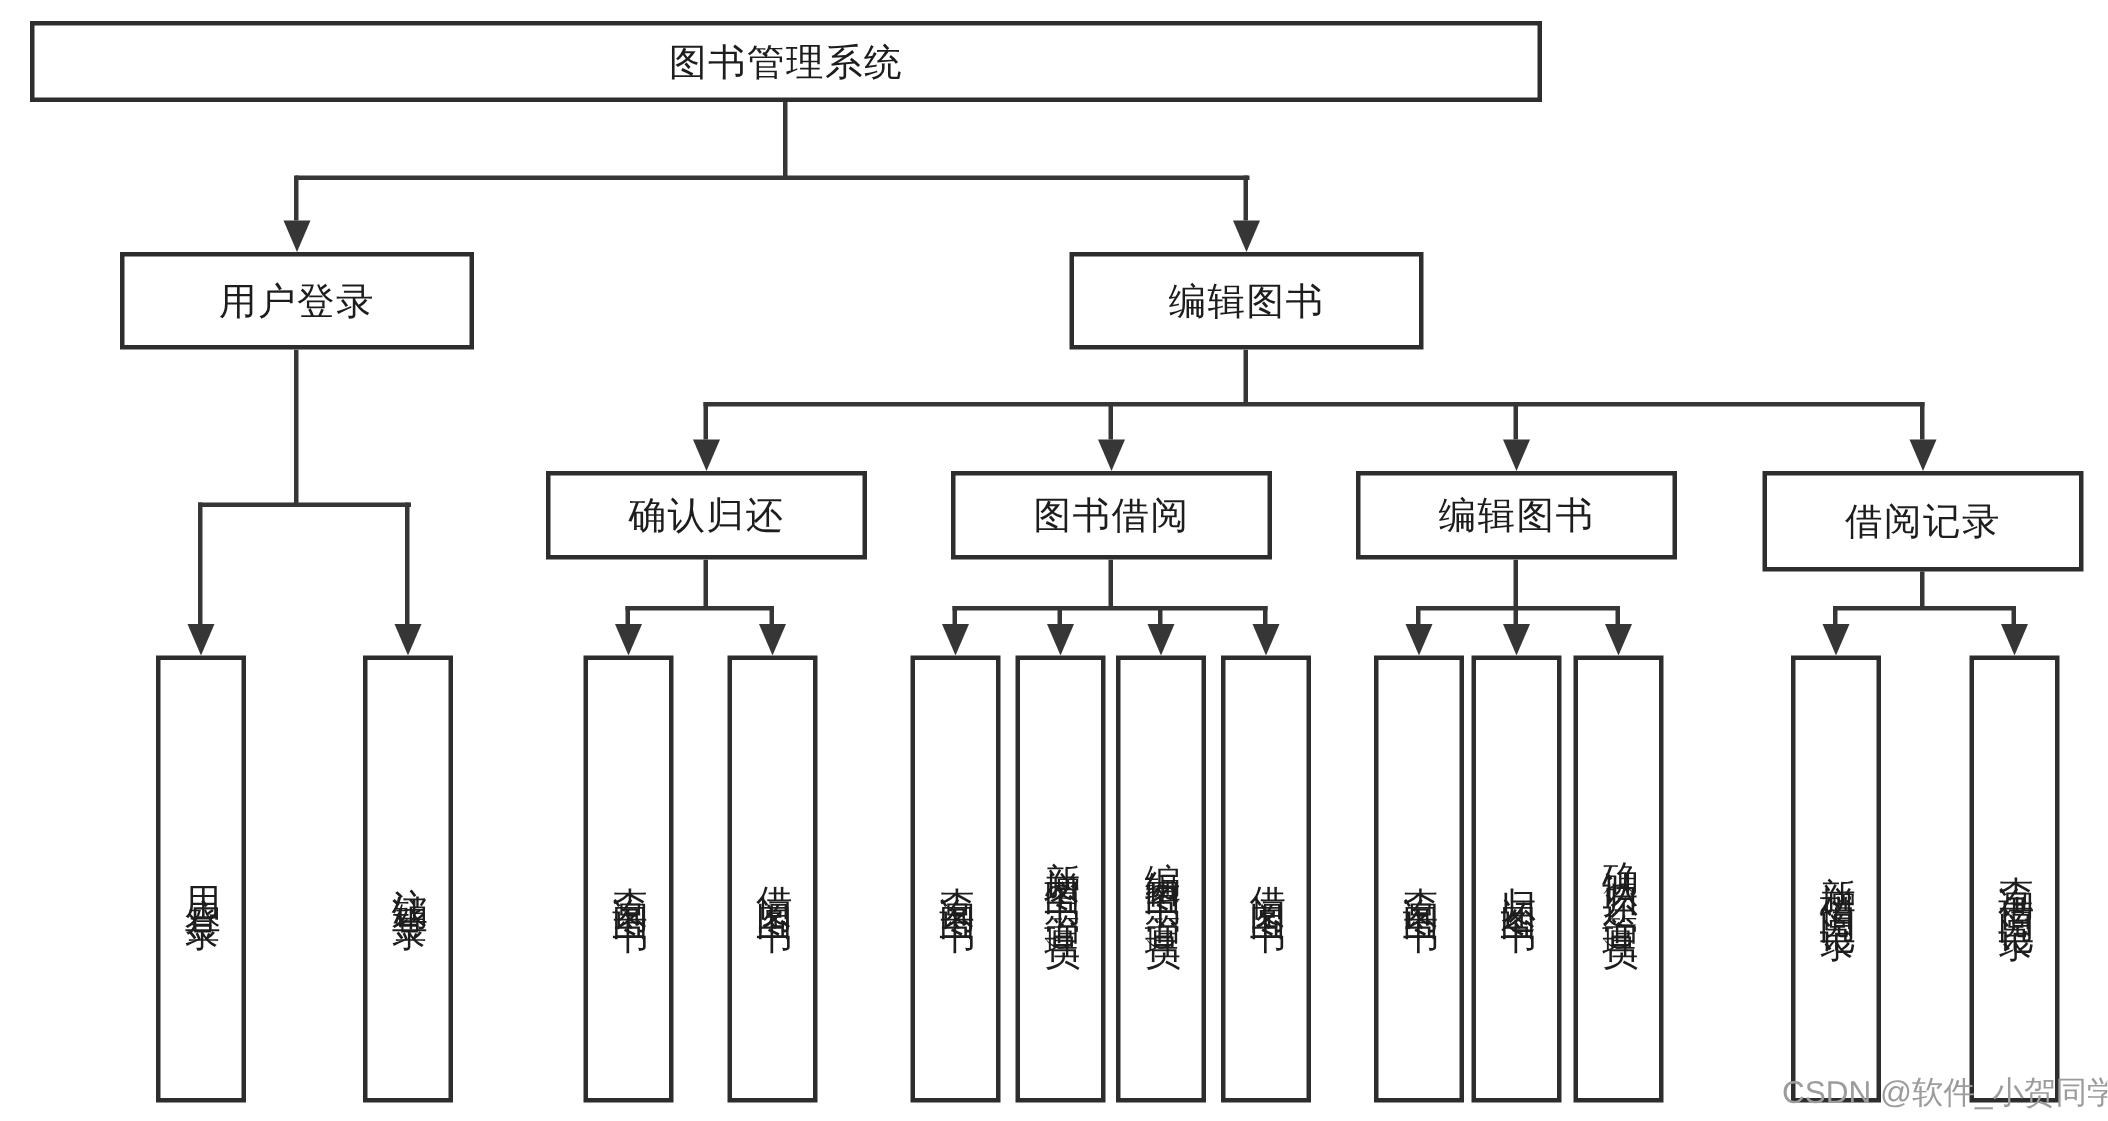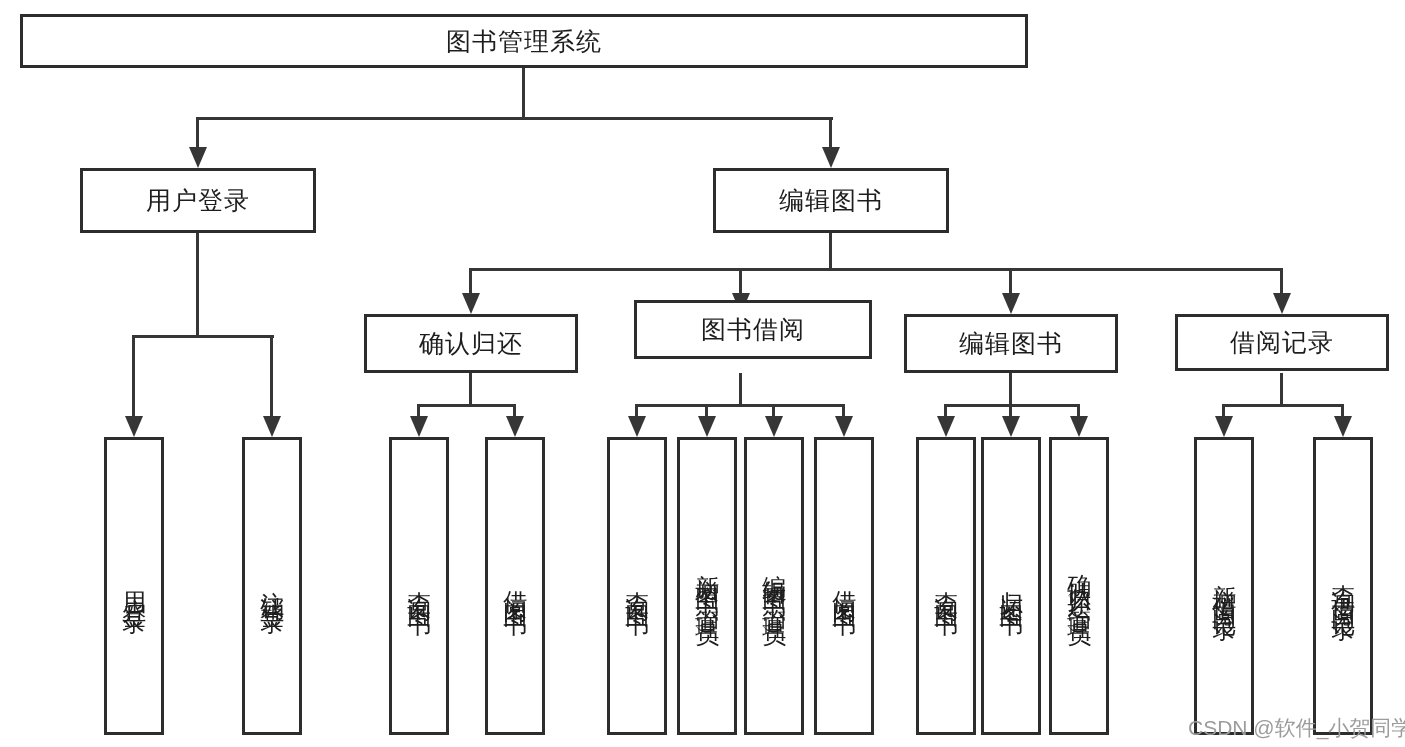--- a/index.html
+++ b/index.html
@@ -111,27 +111,27 @@
   <div class="box" style="left:80px;top:168px;width:236px;height:65px">
     <span class="lbl">用户登录</span>
   </div>
   <div class="box" style="left:713px;top:168px;width:236px;height:65px">
     <span class="lbl">编辑图书</span>
   </div>
 
   <div class="box" style="left:364px;top:314px;width:214px;height:59px">
     <span class="lbl">确认归还</span>
   </div>
-  <div class="box" style="left:634px;top:300px;width:238px;height:59px">
+  <div class="box" style="left:634px;top:314px;width:214px;height:59px">
     <span class="lbl">图书借阅</span>
   </div>
   <div class="box" style="left:904px;top:314px;width:214px;height:59px">
     <span class="lbl">编辑图书</span>
   </div>
-  <div class="box" style="left:1175px;top:314px;width:214px;height:57px">
+  <div class="box" style="left:1175px;top:314px;width:214px;height:67px">
     <span class="lbl">借阅记录</span>
   </div>
 
   <div class="box leaf" style="left:104px">
     <span class="vlbl">用户登录</span>
   </div>
   <div class="box leaf" style="left:242px">
     <span class="vlbl">注销登录</span>
   </div>
 

